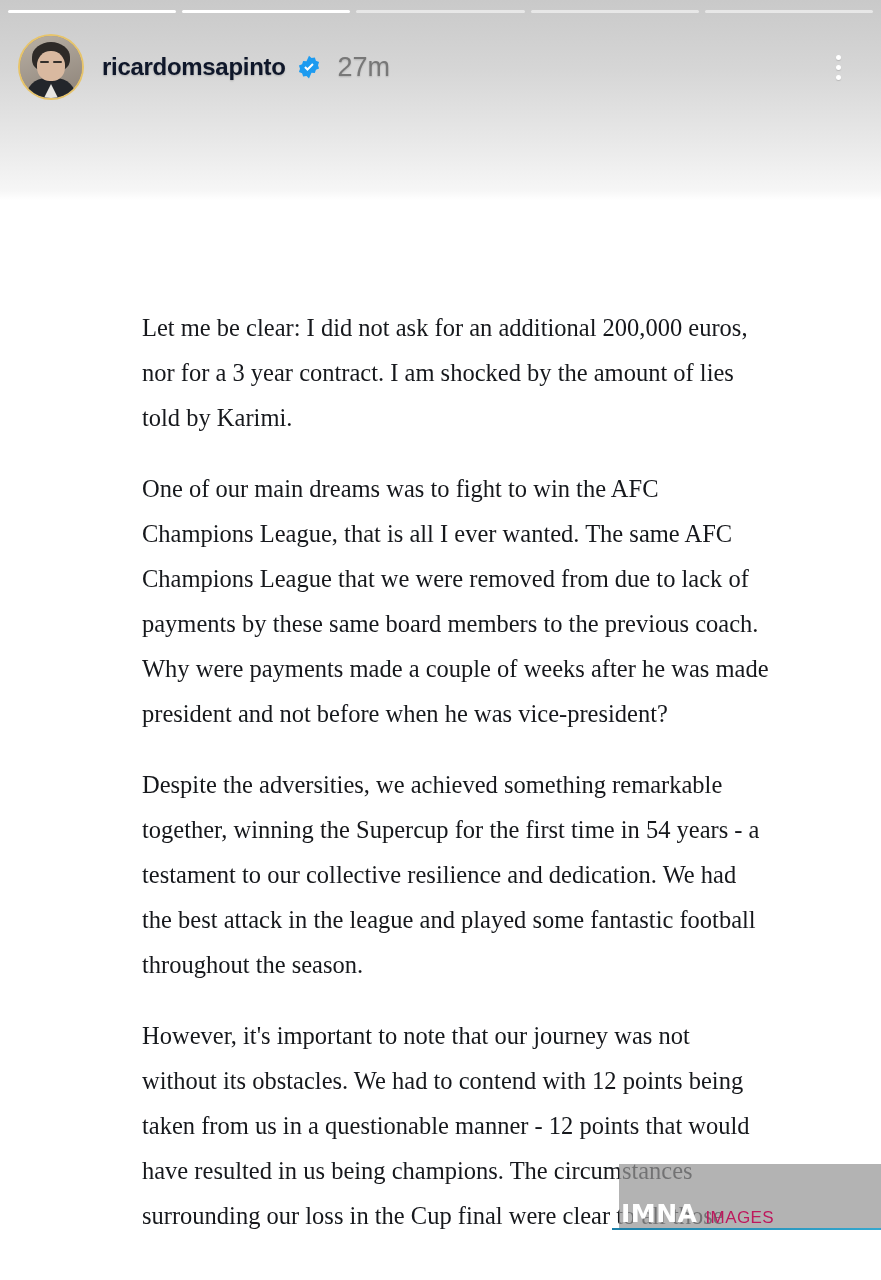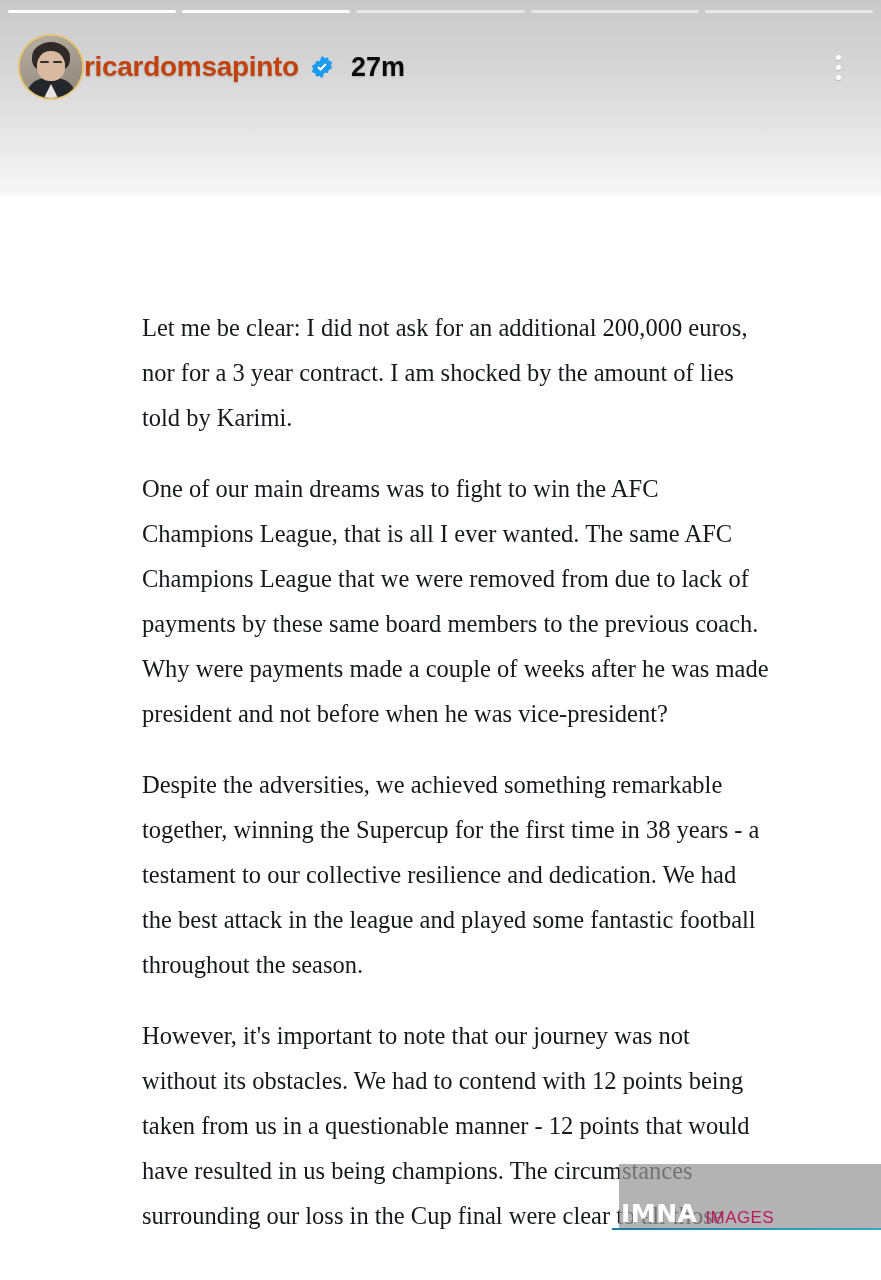--- a/index.html
+++ b/index.html
@@ -95,41 +95,41 @@
   .avatar .brow2 { left:33px; top:25px; }
   .avatar .body {
     position:absolute; left:6px; bottom:0; width:50px; height:20px;
     background:#23262b; border-radius:22px 22px 0 0;
   }
   .avatar .shirt {
     position:absolute; left:24px; bottom:0; width:14px; height:14px;
     background:#e8e6e2; clip-path: polygon(50% 0, 100% 100%, 0 100%);
   }
   .username {
-    font-size: 28px;
+    margin-left: 18px;
+    font-size: 24px;
     font-weight: 700;
-    color: #c2410c;
+    color: #0f172a;
     letter-spacing: -0.3px;
     text-shadow: 0 1px 2px rgba(0,0,0,0.18);
     font-family: "Liberation Sans", sans-serif;
   }
   .verified {
     margin-left: 10px;
     width: 26px;
     height: 26px;
     flex: 0 0 auto;
     display: inline-block;
   }
   .timestamp {
     margin-left: 16px;
     font-size: 27px;
-    color: #000000;
+    color: #737373;
     opacity: 0.95;
     text-shadow: 0 1px 2px rgba(0,0,0,0.18);
-    font-weight: bold;
   }
   .spacer { flex: 1 1 auto; }
   .more-btn {
     width: 34px;
     height: 44px;
     display: flex;
     flex-direction: column;
     align-items: center;
     justify-content: center;
     gap: 5px;
@@ -247,21 +247,21 @@
     <div class="more-btn">
       <span></span>
         <span></span>
         <span></span>
     </div>
   </div>
 
   <div class="statement">
     <p>Let me be clear: I did not ask for an additional 200,000 euros, nor for a 3 year contract. I am shocked by the amount of lies told by Karimi.</p>
     <p>One of our main dreams was to fight to win the AFC Champions League, that is all I ever wanted. The same AFC Champions League that we were removed from due to lack of payments by these same board members to the previous coach. Why were payments made a couple of weeks after he was made president and not before when he was vice-president?</p>
-    <p>Despite the adversities, we achieved something remarkable together, winning the Supercup for the first time in 38 years - a testament to our collective resilience and dedication. We had the best attack in the league and played some fantastic football throughout the season.</p>
+    <p>Despite the adversities, we achieved something remarkable together, winning the Supercup for the first time in 54 years - a testament to our collective resilience and dedication. We had the best attack in the league and played some fantastic football throughout the season.</p>
     <p>However, it's important to note that our journey was not without its obstacles. We had to contend with 12 points being taken from us in a questionable manner - 12 points that would have resulted in us being champions. The circumstances surrounding our loss in the Cup final were clear to all those closely involved.</p>
   </div>
 
   <div class="watermark">
     <span class="wm-logo">IMNA</span>
     <span class="wm-sub">IMAGES</span>
   </div>
 
   <div class="bottom-accent"></div>
   <div class="bottom-bar"></div>

